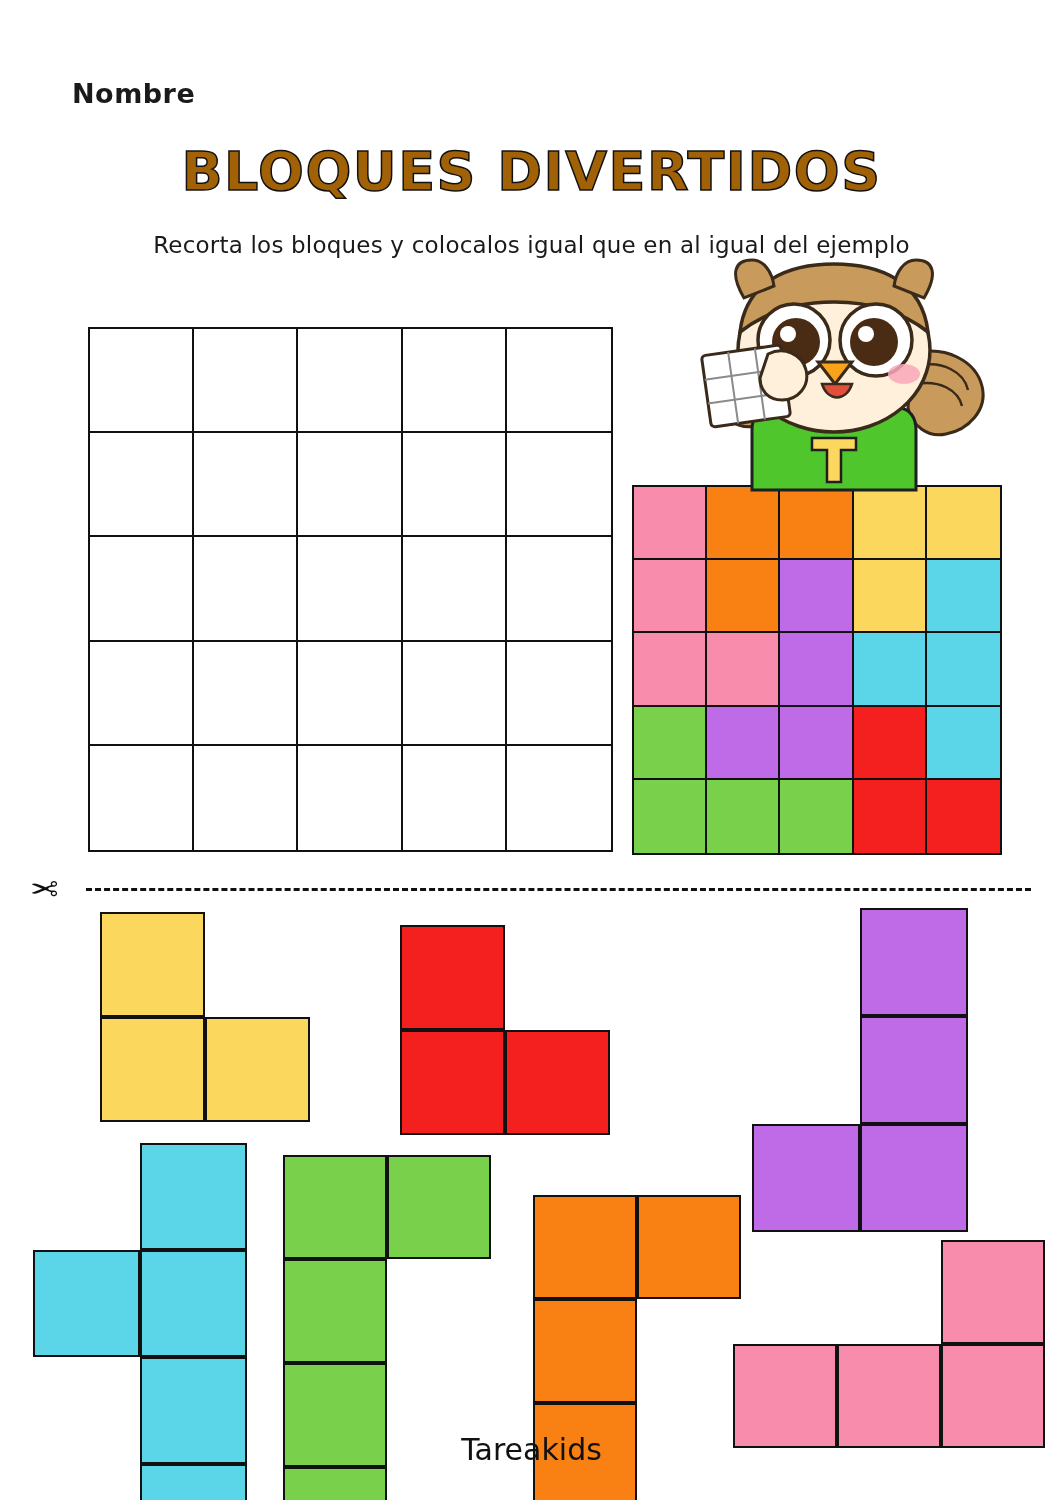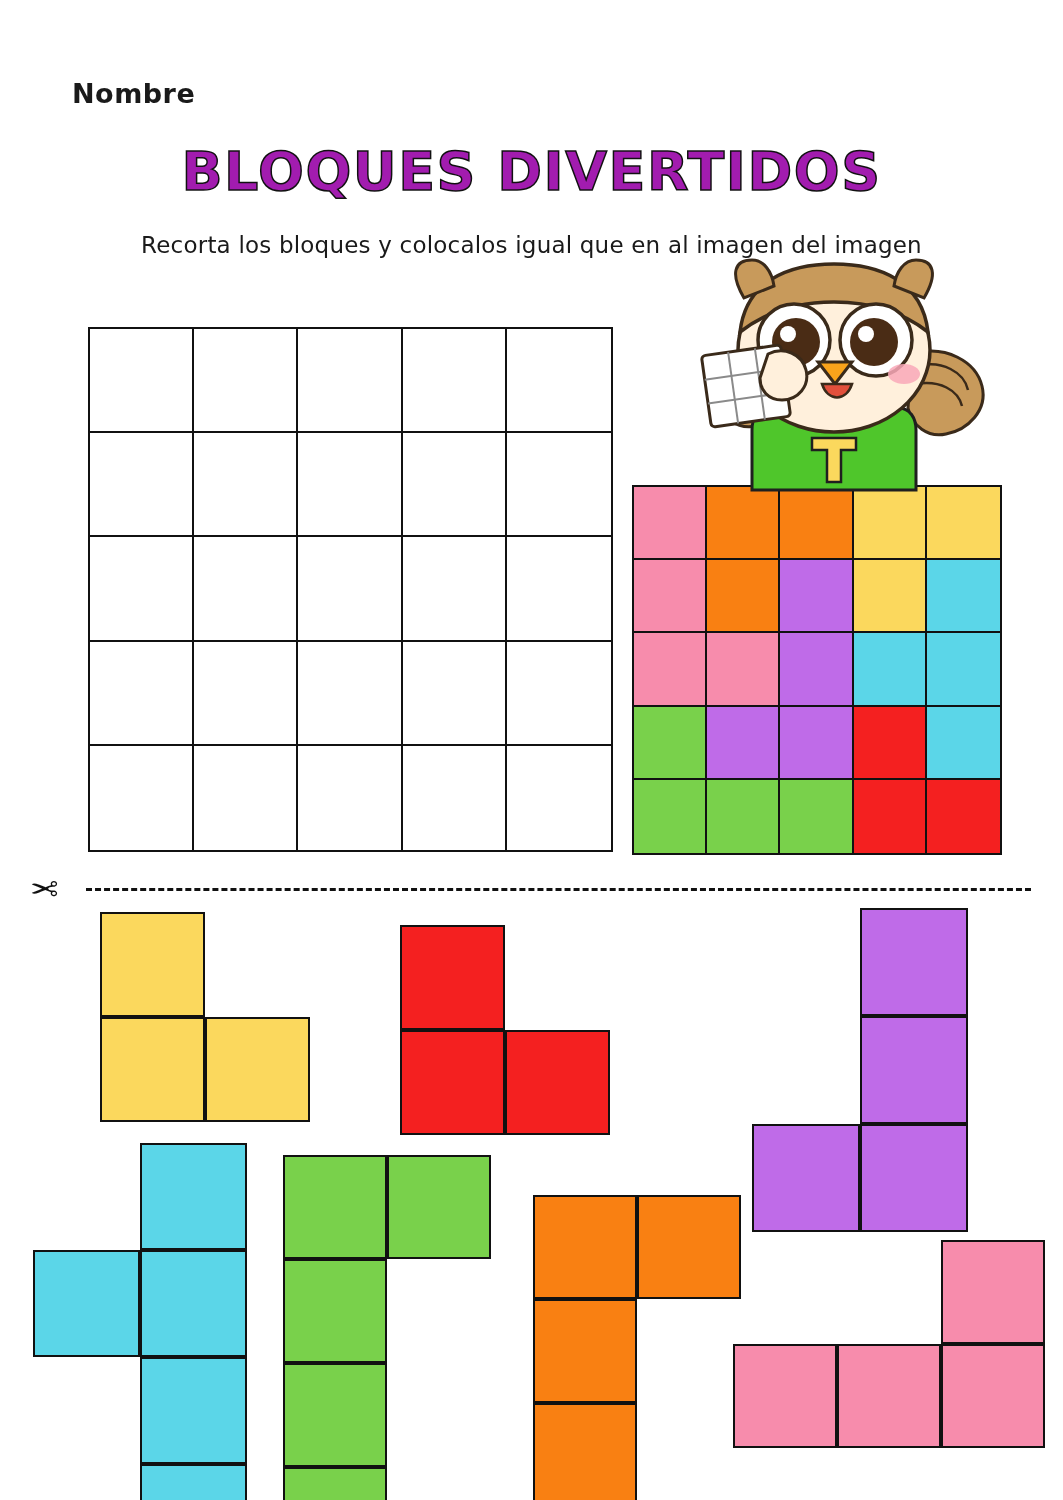--- a/index.html
+++ b/index.html
@@ -48,21 +48,21 @@
   .title {
     position: absolute;
     left: 0;
     top: 140px;
     width: 1063px;
     text-align: center;
     font-family: "DejaVu Sans", sans-serif;
     font-weight: bold;
     font-size: 54px;
     letter-spacing: 1.5px;
-    color: #a21caf;
+    color: #a16207;
     -webkit-text-stroke: 1.5px #111111;
   }
 
   .subtitle {
     position: absolute;
     left: 0;
     top: 232px;
     width: 1063px;
     text-align: center;
     font-family: "DejaVu Sans", sans-serif;
@@ -174,21 +174,21 @@
 <body>
 
 <div class="page">
 
   <div class="name-row">
     <span class="name-label">Nombre</span>
   </div>
 
   <div class="title">BLOQUES DIVERTIDOS</div>
 
-  <div class="subtitle">Recorta los bloques y colocalos igual que en al imagen del imagen</div>
+  <div class="subtitle">Recorta los bloques y colocalos igual que en al igual del ejemplo</div>
 
   <div class="empty-grid" id="empty-grid">
       <div class="empty-cell"></div>
       <div class="empty-cell"></div>
       <div class="empty-cell"></div>
       <div class="empty-cell"></div>
       <div class="empty-cell last-col"></div>
       <div class="empty-cell"></div>
       <div class="empty-cell"></div>
       <div class="empty-cell"></div>
@@ -329,14 +329,15 @@
         <div class="blk" style="left: 0px; top: 208px; width: 104px; height: 104px; background: rgb(249, 128, 18);"></div>
       </div>
       <div class="piece" style="left: 733px; top: 1240px;">
         <div class="blk" style="left: 208px; top: 0px; width: 104px; height: 104px; background: rgb(247, 140, 172);"></div>
         <div class="blk" style="left: 0px; top: 104px; width: 104px; height: 104px; background: rgb(247, 140, 172);"></div>
         <div class="blk" style="left: 104px; top: 104px; width: 104px; height: 104px; background: rgb(247, 140, 172);"></div>
         <div class="blk" style="left: 208px; top: 104px; width: 104px; height: 104px; background: rgb(247, 140, 172);"></div>
       </div>
     </div>
 
+  <div class="footer">Tareakids</div>
 
 </div>
 
 </body></html>

